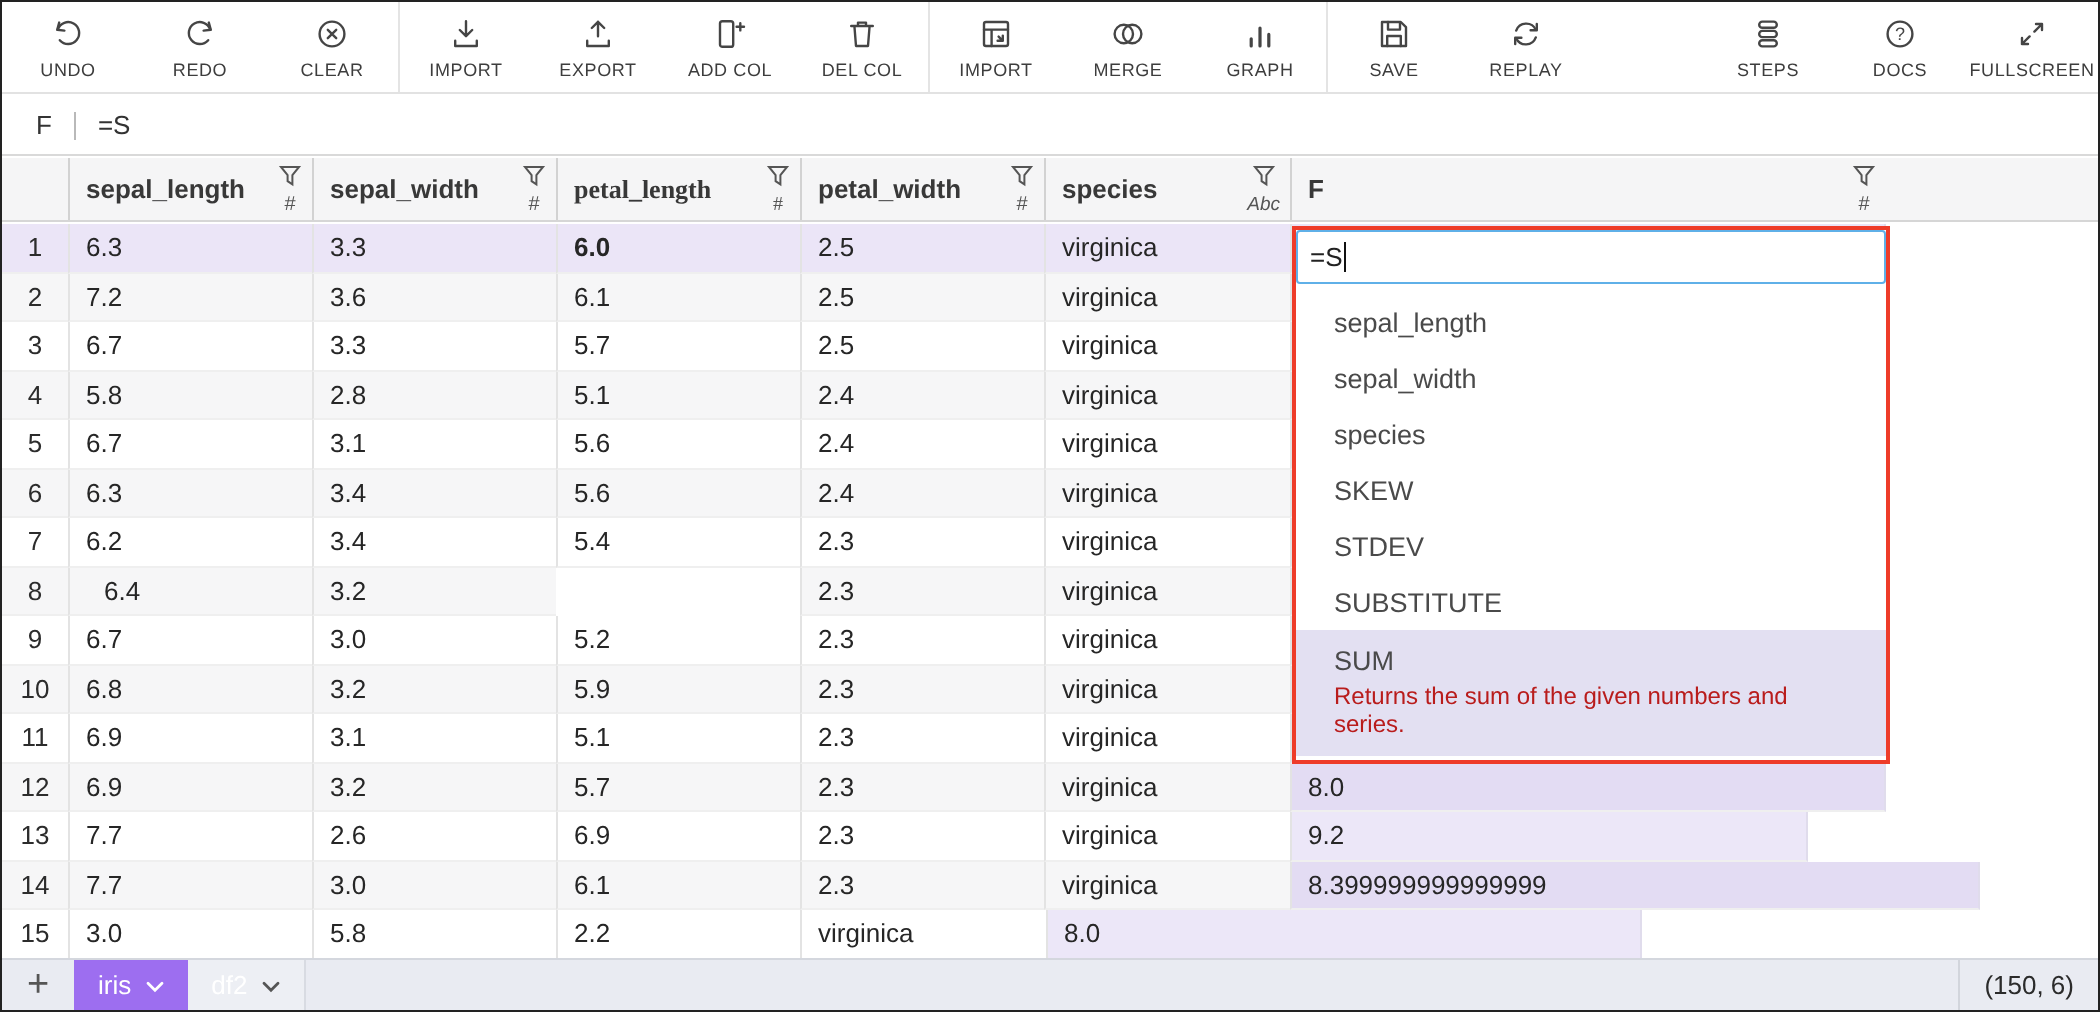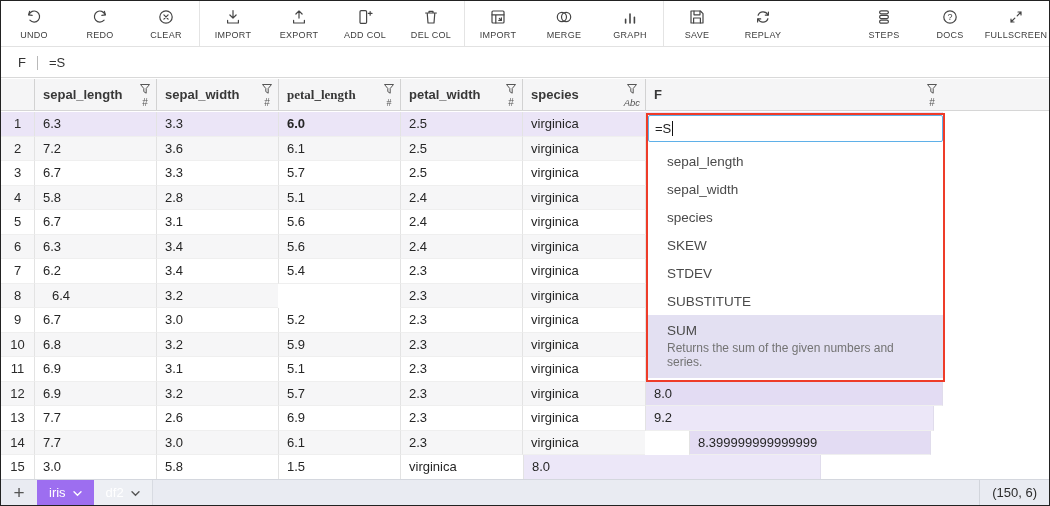--- a/index.html
+++ b/index.html
@@ -77,21 +77,21 @@
   .caret { display:inline-block; width:1px; height:15px; background:#111; margin-left:1px; }
   .dropdown { padding-top:5px; padding-bottom:2px; background:#fff; }
   .dd-item {
     height:28px; display:flex; align-items:center; padding-left:19px;
     font-size:13.5px; color:#4a4a4a; cursor:pointer;
   }
   .dd-item.selected-block {
     height:auto; flex-direction:column; align-items:flex-start; justify-content:center;
     background:#e3e0f2; padding:8px 19px 9px 19px;
   }
-  .dd-desc { font-size:12px; color:#737373; margin-top:3px; }
+  .dd-desc { font-size:12px; color:#b91c1c; margin-top:3px; }
   
   .footer {
     position:absolute; left:0; right:0; bottom:0; height:26px;
     background:#e9ebf2; border-top:1px solid #d4d7de;
     display:flex; align-items:stretch; z-index:30;
   }
   .add-tab {
     width:36px; display:flex; align-items:center; justify-content:center;
     font-size:19px; color:#555; cursor:pointer; font-weight:300;
   }
@@ -429,36 +429,36 @@
         <div class="cell" style="width: 123px;">virginica</div>
         <div class="cell fcol" style="width: 298px;">8.0</div>
       </div>
       <div class="grid-row odd">
         <div class="idx" style="width: 33px;">13</div>
         <div class="cell" style="width: 122px;">7.7</div>
         <div class="cell" style="width: 122px;">2.6</div>
         <div class="cell" style="width: 122px;">6.9</div>
         <div class="cell" style="width: 122px;">2.3</div>
         <div class="cell" style="width: 123px;">virginica</div>
-        <div class="cell fcol" style="width: 289px;">9.2</div>
+        <div class="cell fcol" style="width: 259px;">9.2</div>
       </div>
       <div class="grid-row even">
         <div class="idx" style="width: 33px;">14</div>
         <div class="cell" style="width: 122px;">7.7</div>
         <div class="cell" style="width: 122px;">3.0</div>
         <div class="cell" style="width: 122px;">6.1</div>
         <div class="cell" style="width: 122px;">2.3</div>
         <div class="cell" style="width: 123px;">virginica</div>
-        <div class="cell fcol" style="width: 242px; margin-left: 44px;">8.399999999999999</div>
+        <div class="cell fcol" style="width: 345px;">8.399999999999999</div>
       </div>
       <div class="grid-row odd">
         <div class="idx" style="width: 33px;">15</div>
         <div class="cell" style="width: 122px;">3.0</div>
         <div class="cell" style="width: 122px;">5.8</div>
-        <div class="cell" style="width: 122px;">1.5</div>
+        <div class="cell" style="width: 122px;">2.2</div>
         <div class="cell" style="width: 123px;">virginica</div>
         <div class="cell fcol" style="width: 298px;">8.0</div>
       </div>
     </div>
 
   <div class="editor">
     <div class="editor-input">
       <span>=S</span>
       <span class="caret"></span>
     </div>

